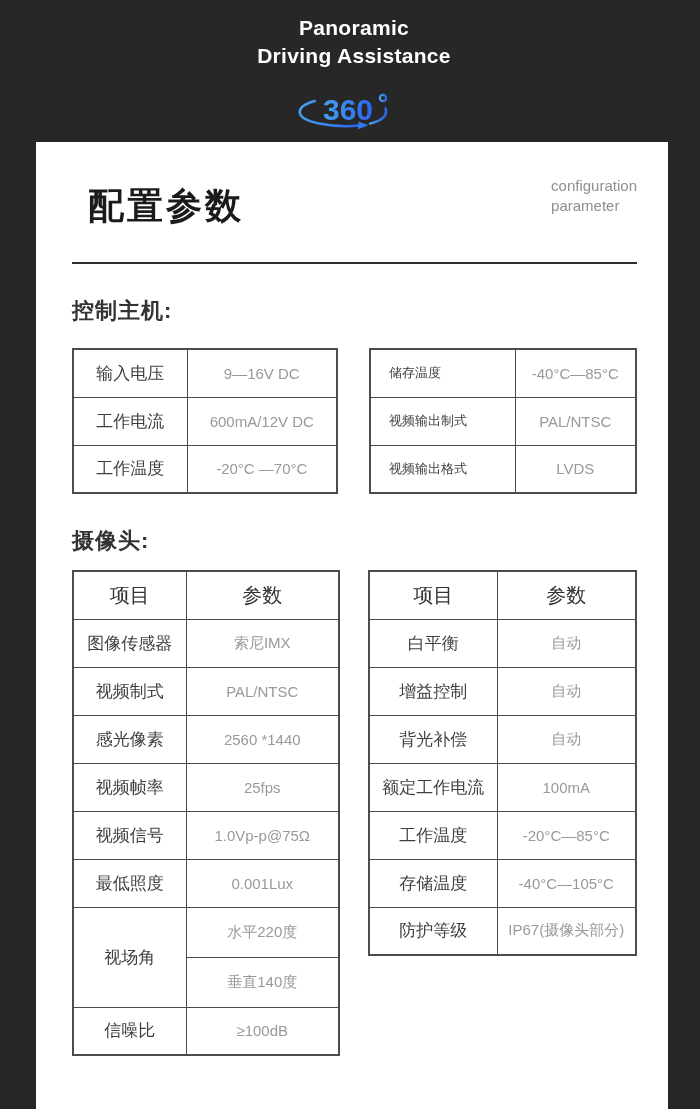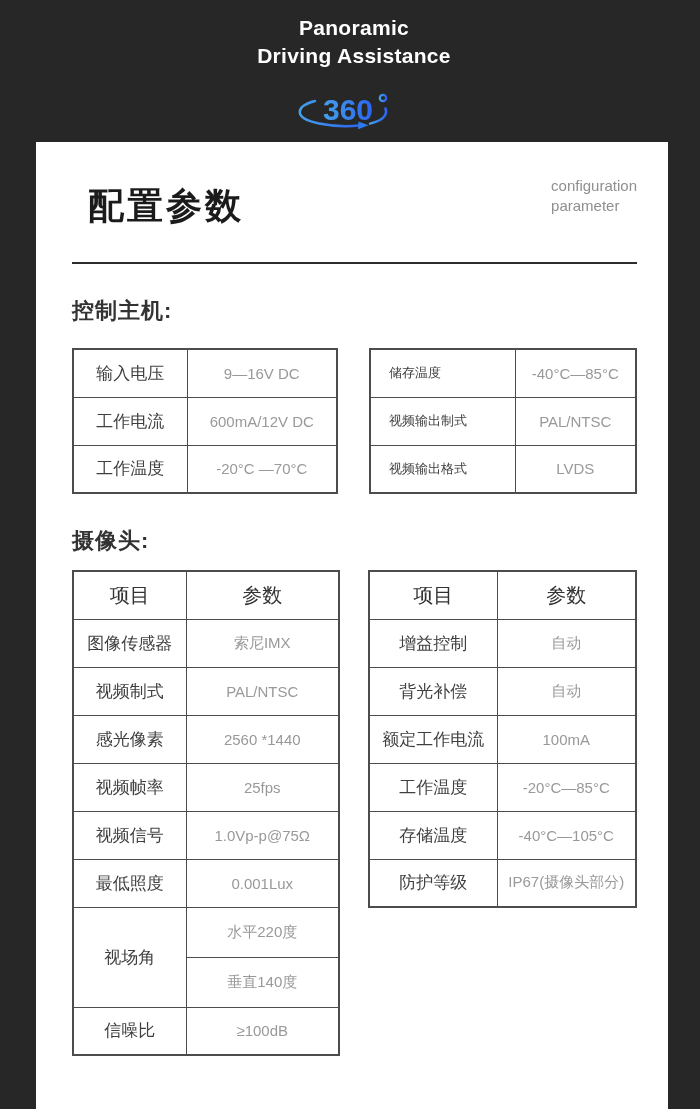--- a/index.html
+++ b/index.html
@@ -171,20 +171,24 @@
       <colgroup>
           <col style="width:128px">
           <col style="width:139px">
         </colgroup>
       <tbody>
           <tr class="cam-head">
         <th class="head-cell">项目</th>
         <th class="head-cell">参数</th>
       </tr>
       <tr class="cam-row">
+        <td class="lbl">白平衡</td>
+        <td class="val">自动</td>
+      </tr>
+      <tr class="cam-row">
         <td class="lbl">增益控制</td>
         <td class="val">自动</td>
       </tr>
       <tr class="cam-row">
         <td class="lbl">背光补偿</td>
         <td class="val">自动</td>
       </tr>
       <tr class="cam-row">
         <td class="lbl">额定工作电流</td>
         <td class="val">100mA</td>

